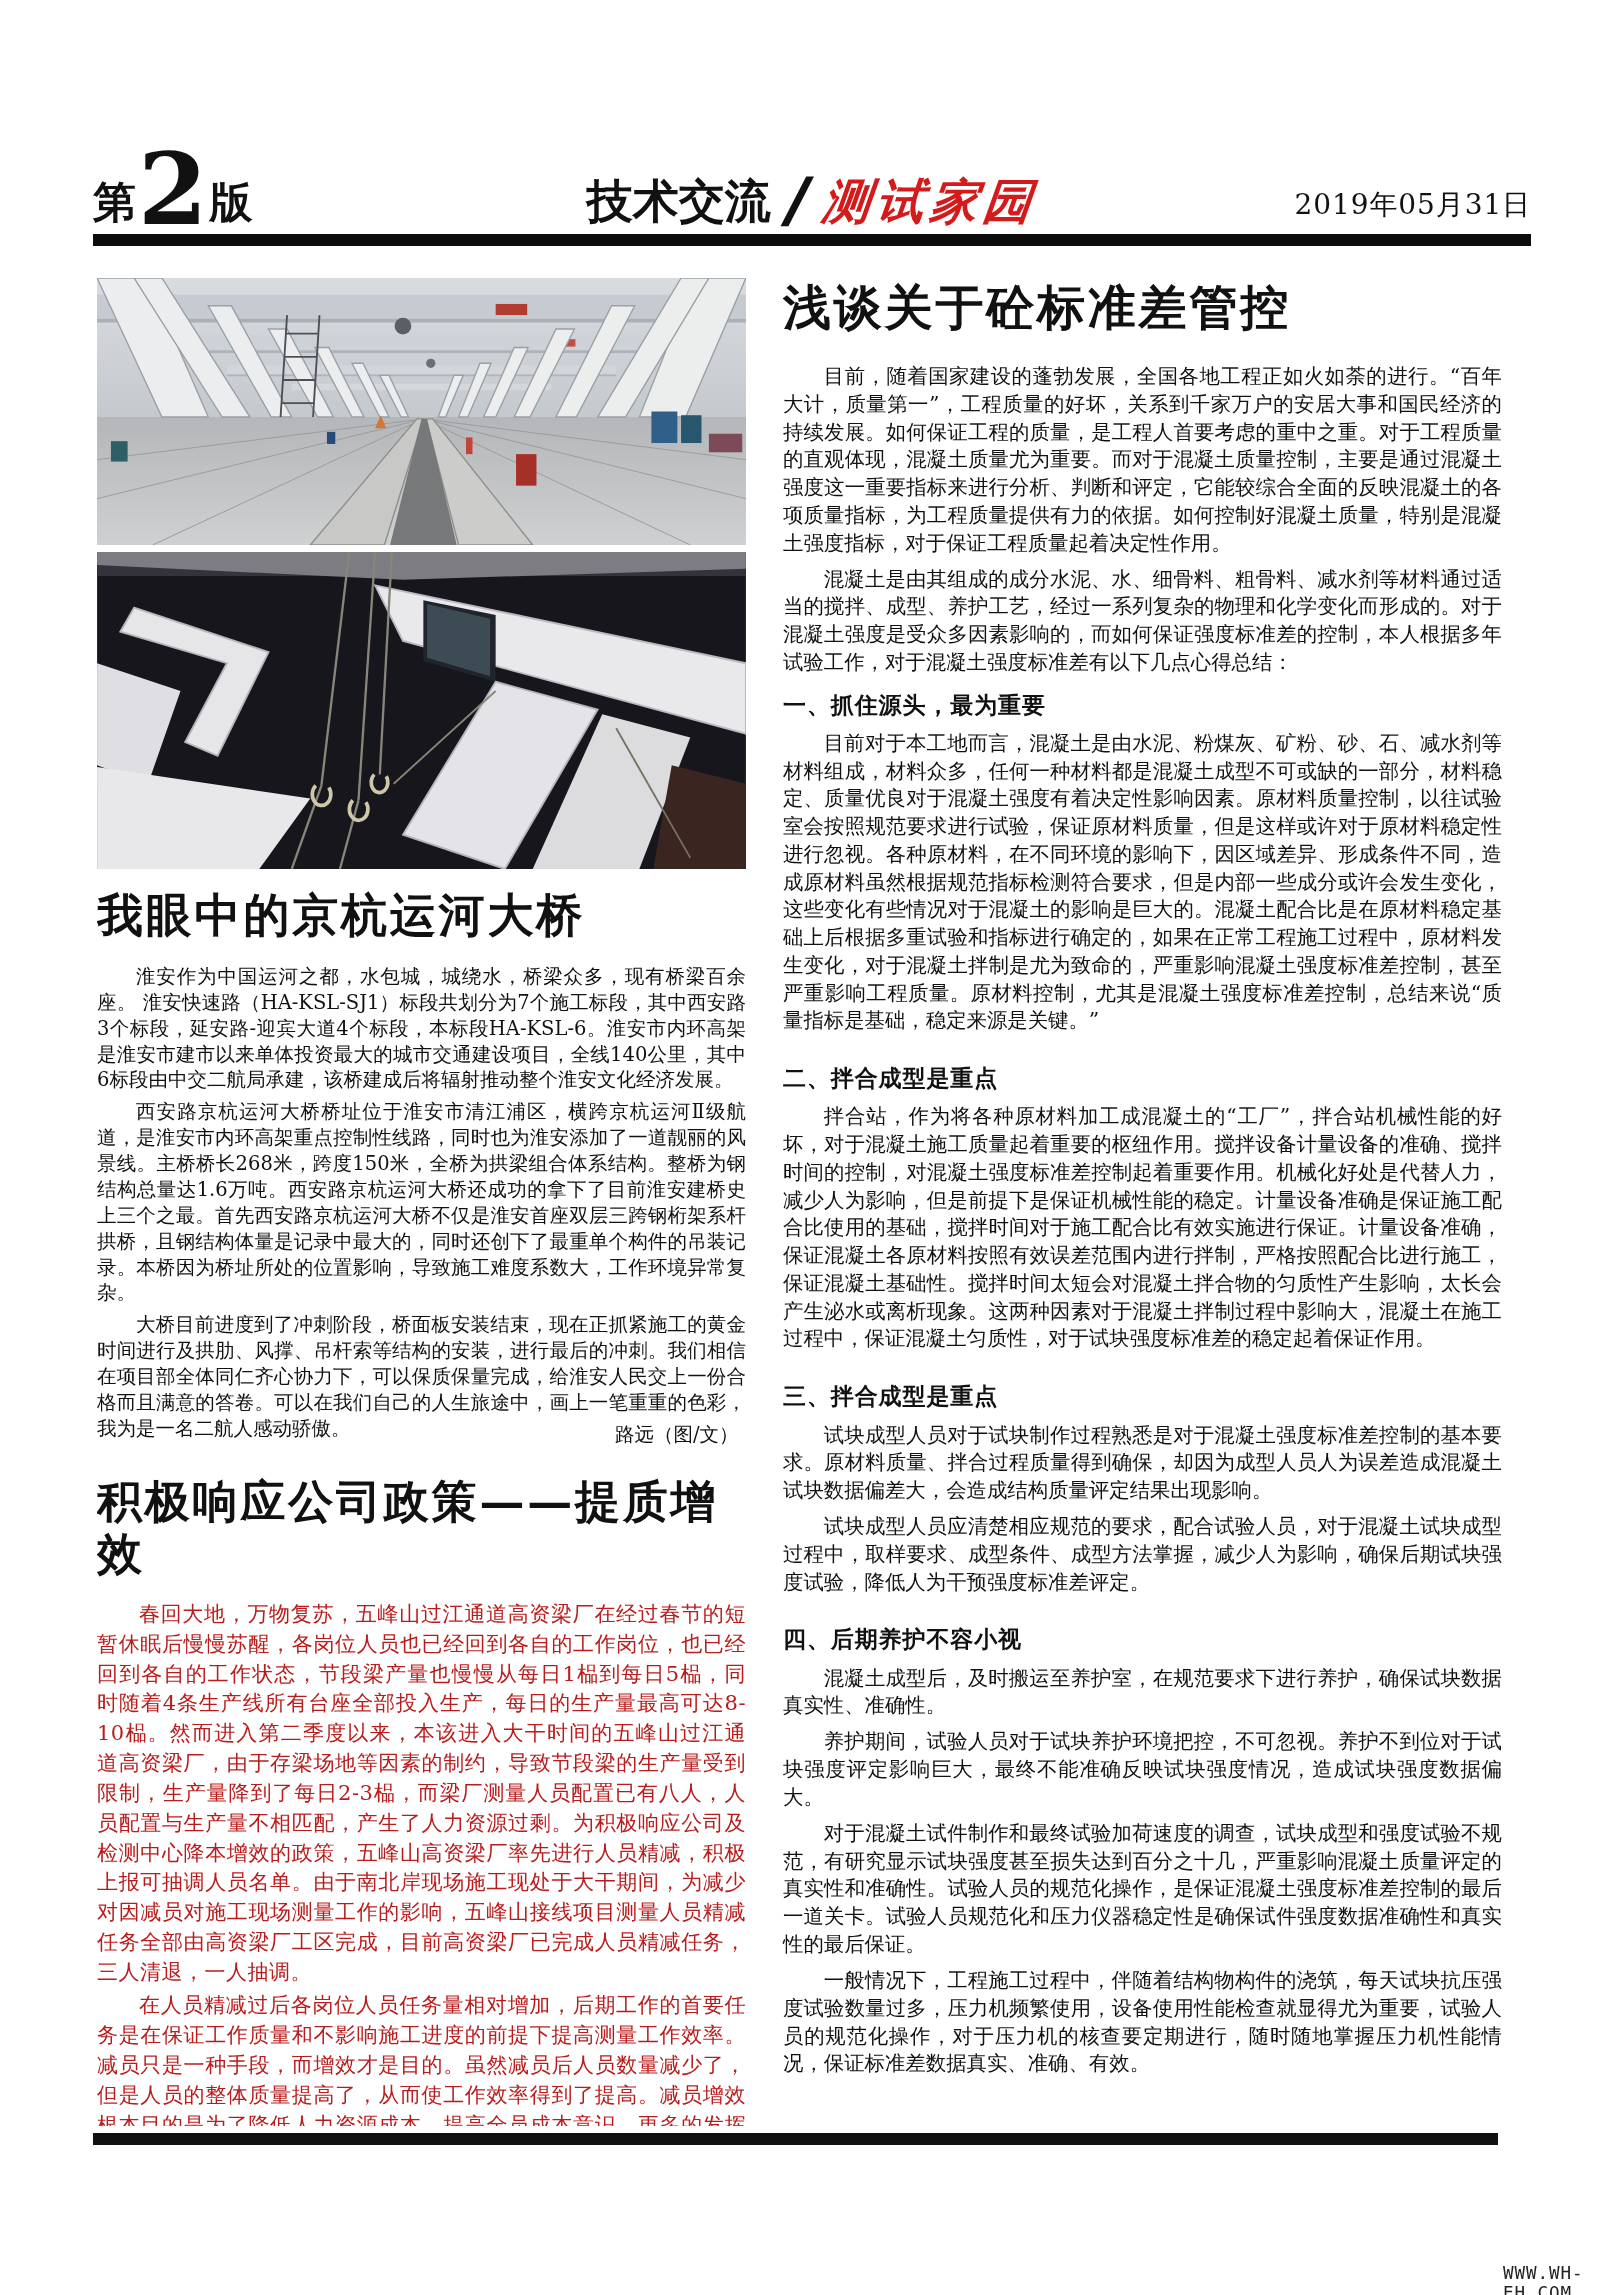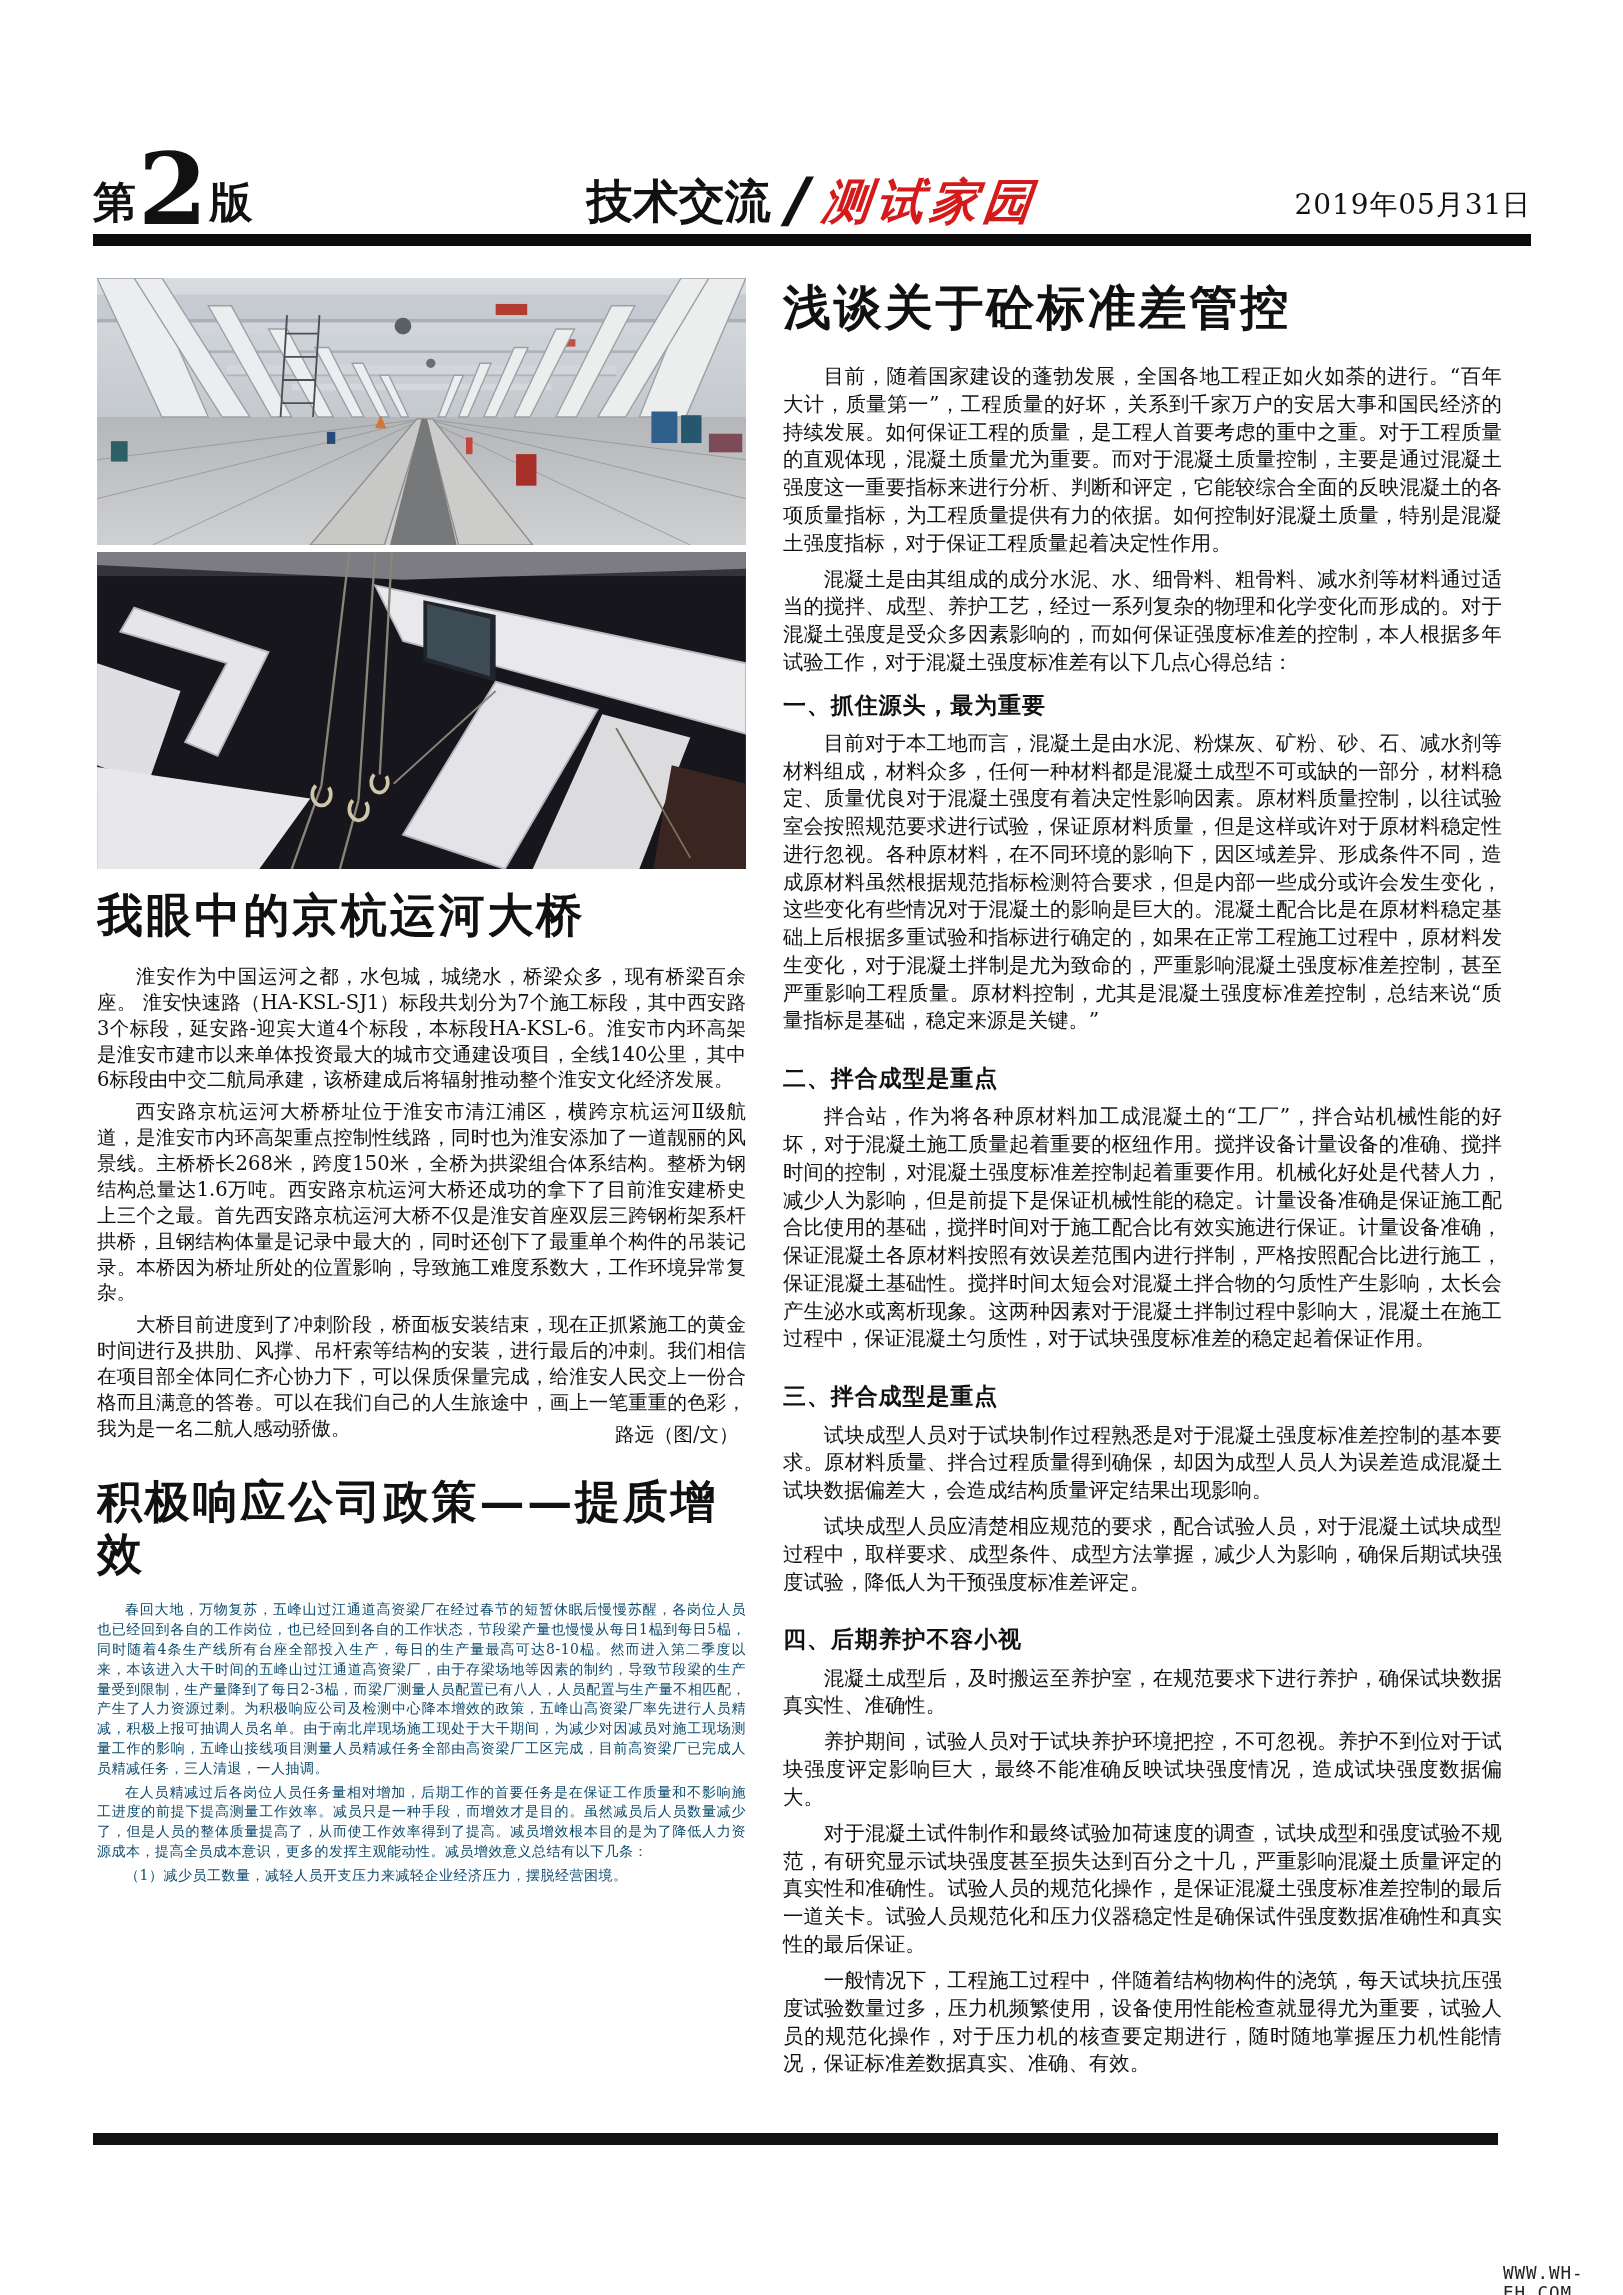--- a/index.html
+++ b/index.html
@@ -25,21 +25,21 @@
   .col-right{width:719px;flex:none;}
   
   .photo{display:block;width:649px;}
   .photo + .photo{margin-top:6.5px;}
   
   .art-title{font-size:46px;font-weight:bold;text-align:left;letter-spacing:2.8px;line-height:1.15;margin:20.4px 0 22px;}
   .art-title.second{margin:28px 0 20.4px;font-size:45px;}
   .art-title.right-t{margin:1.9px 0 28px;font-size:48px;}
   
   .body-serif p{font-size:19.5px;line-height:1.33;text-align:justify;text-indent:2em;margin:0 0 5.6px;}
-  .body-kai p{font-size:14px;line-height:1.42;text-align:justify;text-indent:2em;margin:0 0 3.7px;color:#0c4a6e;letter-spacing:0.5px;}
+  .body-kai p{font-size:21px;line-height:1.42;text-align:justify;text-indent:2em;margin:0 0 3.7px;color:#b91c1c;letter-spacing:0.5px;}
   .col-right p.rp{font-size:20.4px;line-height:1.36;text-align:justify;text-indent:2em;margin:0 0 8.3px;}
   .sec-h{font-size:23px;font-weight:bold;font-family:"Liberation Sans","DejaVu Sans",sans-serif;margin:28px 0 9.3px;letter-spacing:0.9px;}
   .sec-h.first{margin-top:13px;}
   .byline-inline{float:right;padding-right:7.4px;}
   
   .bottom-rule{position:absolute;left:93px;top:2133px;width:1405px;height:12px;background:#111;}
   .watermark{position:absolute;left:1503px;top:2263px;font-family:"DejaVu Sans Mono","Liberation Mono",monospace;font-size:17.6px;letter-spacing:0.9px;color:#222;}
 </style>
 </head>
 <body>

